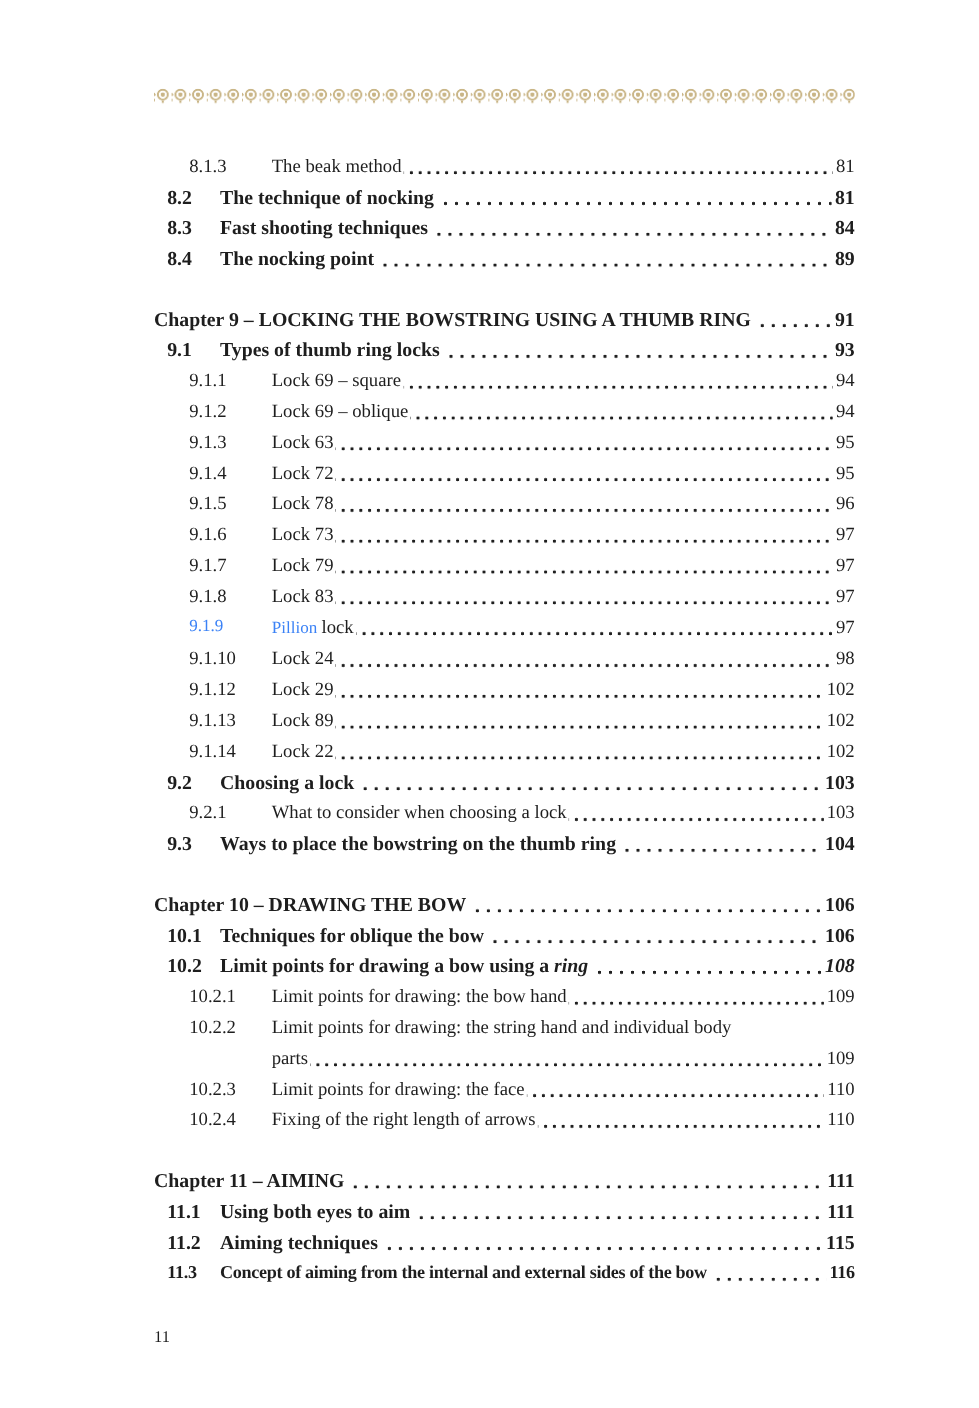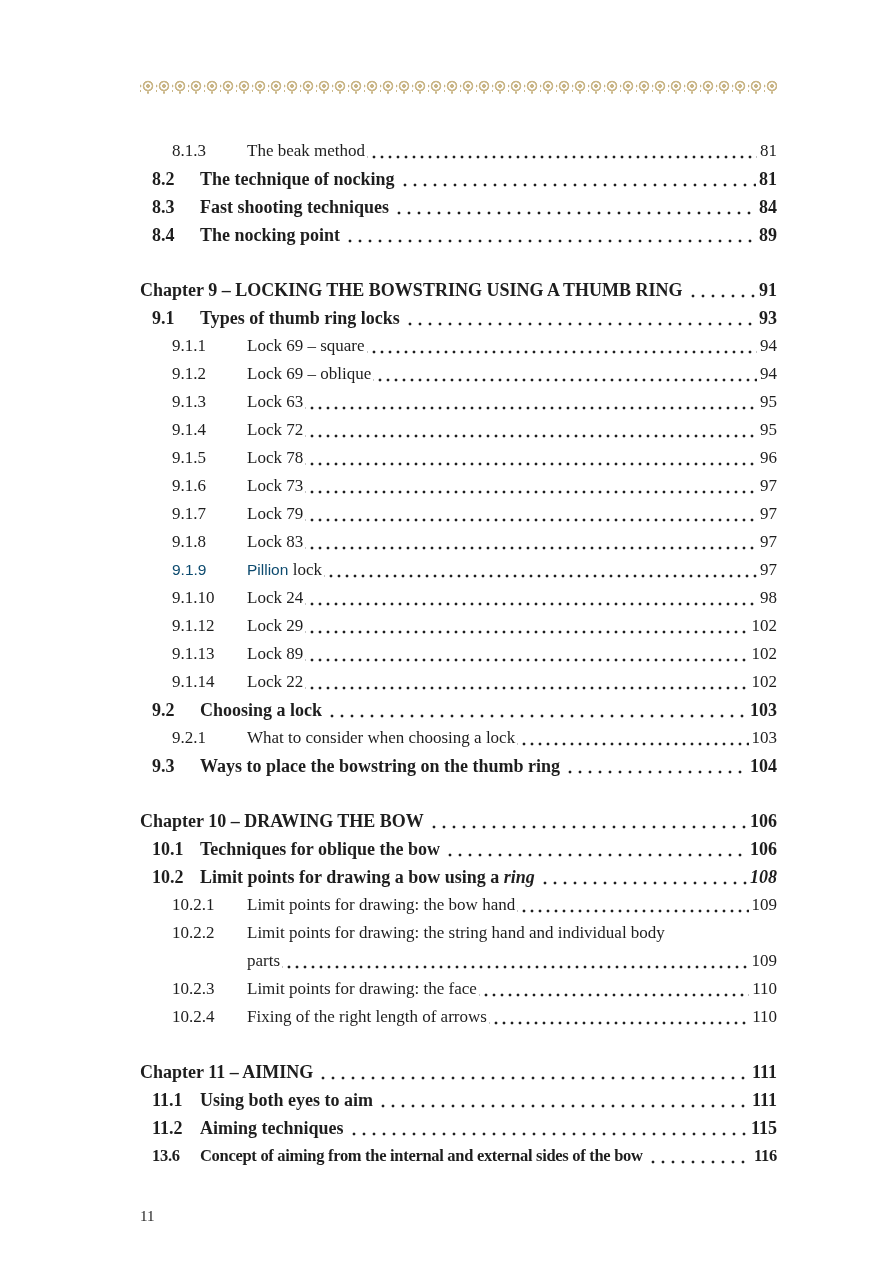--- a/index.html
+++ b/index.html
@@ -56,24 +56,24 @@
     min-width:10px;
     margin:0 3px 0 2px;
     background-image:radial-gradient(circle, currentColor 1.25px, transparent 1.7px);
     background-repeat:repeat-x;
     background-position:3px 18px;
     background-size:8px 4px;
   }
   .lvl1 .leader,.lvl2 .leader{background-size:10px 4px;}
   .pg{flex:none;}
   .sans{
-    font-family:Liberation Sans, sans-serif;
+    font-family:Liberation Serif, serif;
     font-weight:400;
     font-size:15.5px;
-    color:#0c4a6e;
+    color:#3b82f6;
   }
   .italic{font-style:italic;}
   .condensed{font-size:16.5px;letter-spacing:-0.3px;}
   .footer{
     position:absolute;
     left:140px;top:1208px;
     width:637px;
     font-size:15px;
   }
 </style>
@@ -271,21 +271,21 @@
           <span class="leader"></span>
           <span class="pg">111</span>
         </div>
         <div class="row lvl2 bold">
           <span class="num">11.2</span>
           <span class="title">Aiming techniques</span>
           <span class="leader"></span>
           <span class="pg">115</span>
         </div>
         <div class="row lvl2 bold condensed">
-          <span class="num">13.6</span>
+          <span class="num">11.3</span>
           <span class="title">Concept of aiming from the internal and external sides of the bow</span>
           <span class="leader"></span>
           <span class="pg">116</span>
         </div>
       </div>
   </div>
   <div class="footer">11</div>
 </div>
 
 </body></html>

